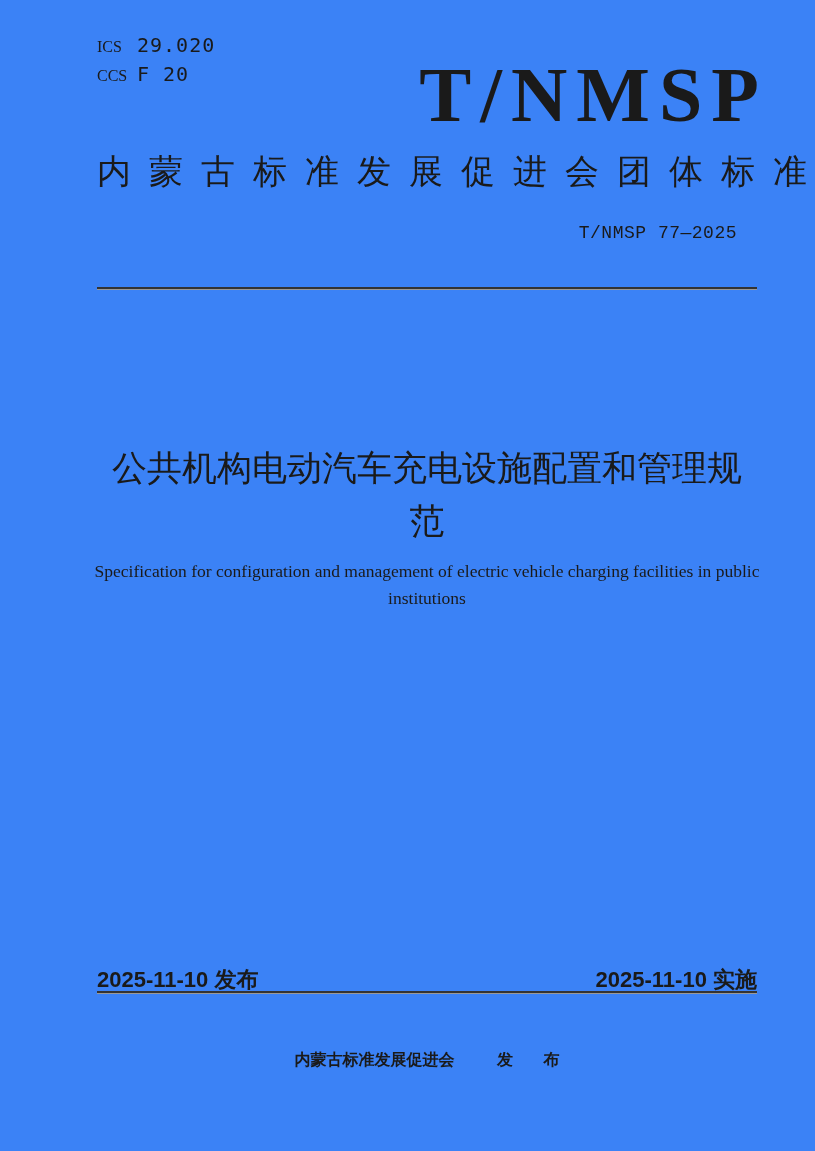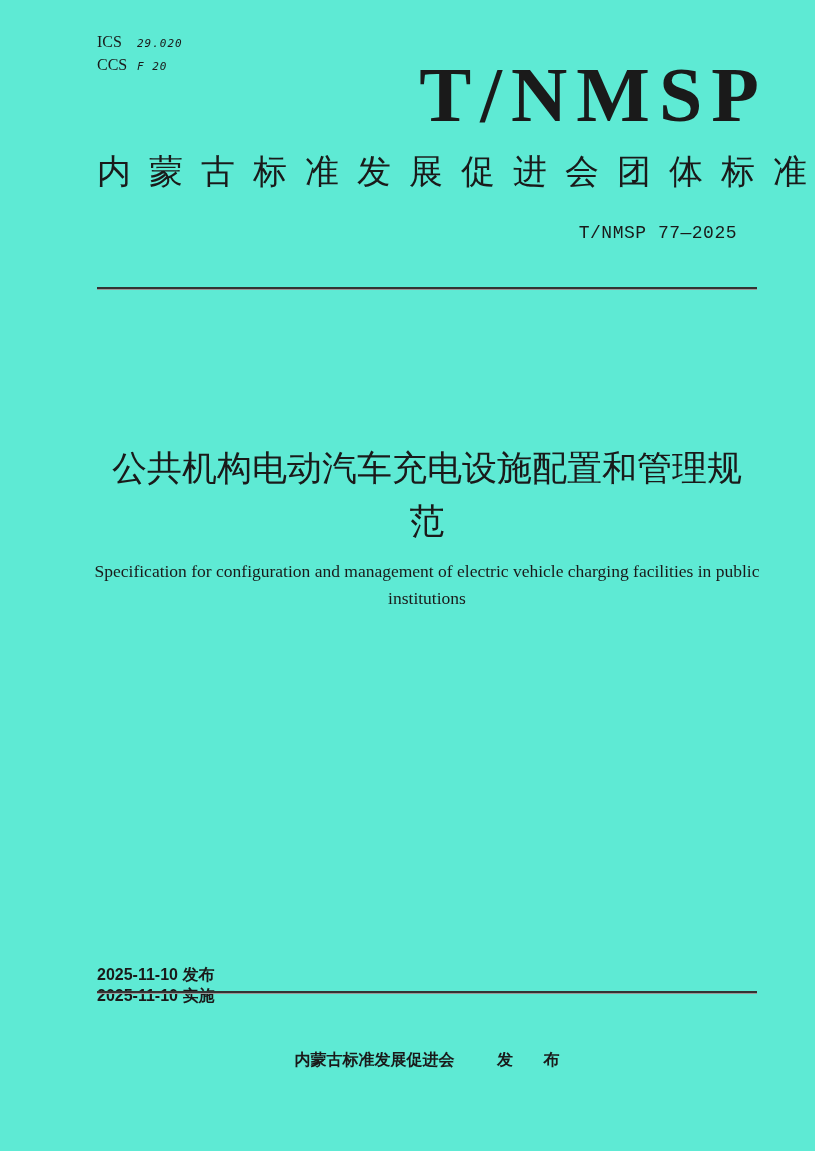--- a/index.html
+++ b/index.html
@@ -5,21 +5,21 @@
 <style>
   html, body {
     margin: 0;
     padding: 0;
     background: #ffffff;
   }
   .page {
     position: relative;
     width: 815px;
     height: 1151px;
-    background: #5eead4;
+    background: #3b82f6;
     color: #1a1a1a;
     overflow: hidden;
     font-family: "Liberation Sans", sans-serif;
   }
 
   
   .codes {
     position: absolute;
     top: 33px;
     left: 97px;
@@ -29,23 +29,22 @@
     align-items: baseline;
     margin-bottom: 5px;
   }
   .codes .label {
     font-family: "Liberation Serif", serif;
     font-size: 16px;
     width: 40px;
   }
   .codes .value {
     font-family: "DejaVu Sans Mono", monospace;
-    font-size: 11px;
+    font-size: 20px;
     letter-spacing: 1px;
-    font-style: italic;
   }
 
   
   .brand {
     position: absolute;
     top: 56px;
     right: 56px;
     font-family: "Liberation Serif", serif;
     font-weight: bold;
     font-size: 78px;
@@ -123,24 +122,23 @@
   }
 
   
   .dates {
     position: absolute;
     top: 965px;
     left: 97px;
     width: 660px;
     display: flex;
     justify-content: space-between;
-    font-size: 16px;
+    font-size: 22px;
     font-weight: 700;
     white-space: nowrap;
-    flex-direction: column;
   }
 
   
   .publisher {
     position: absolute;
     top: 1050px;
     left: 97px;
     width: 660px;
     text-align: center;
     font-size: 16px;

